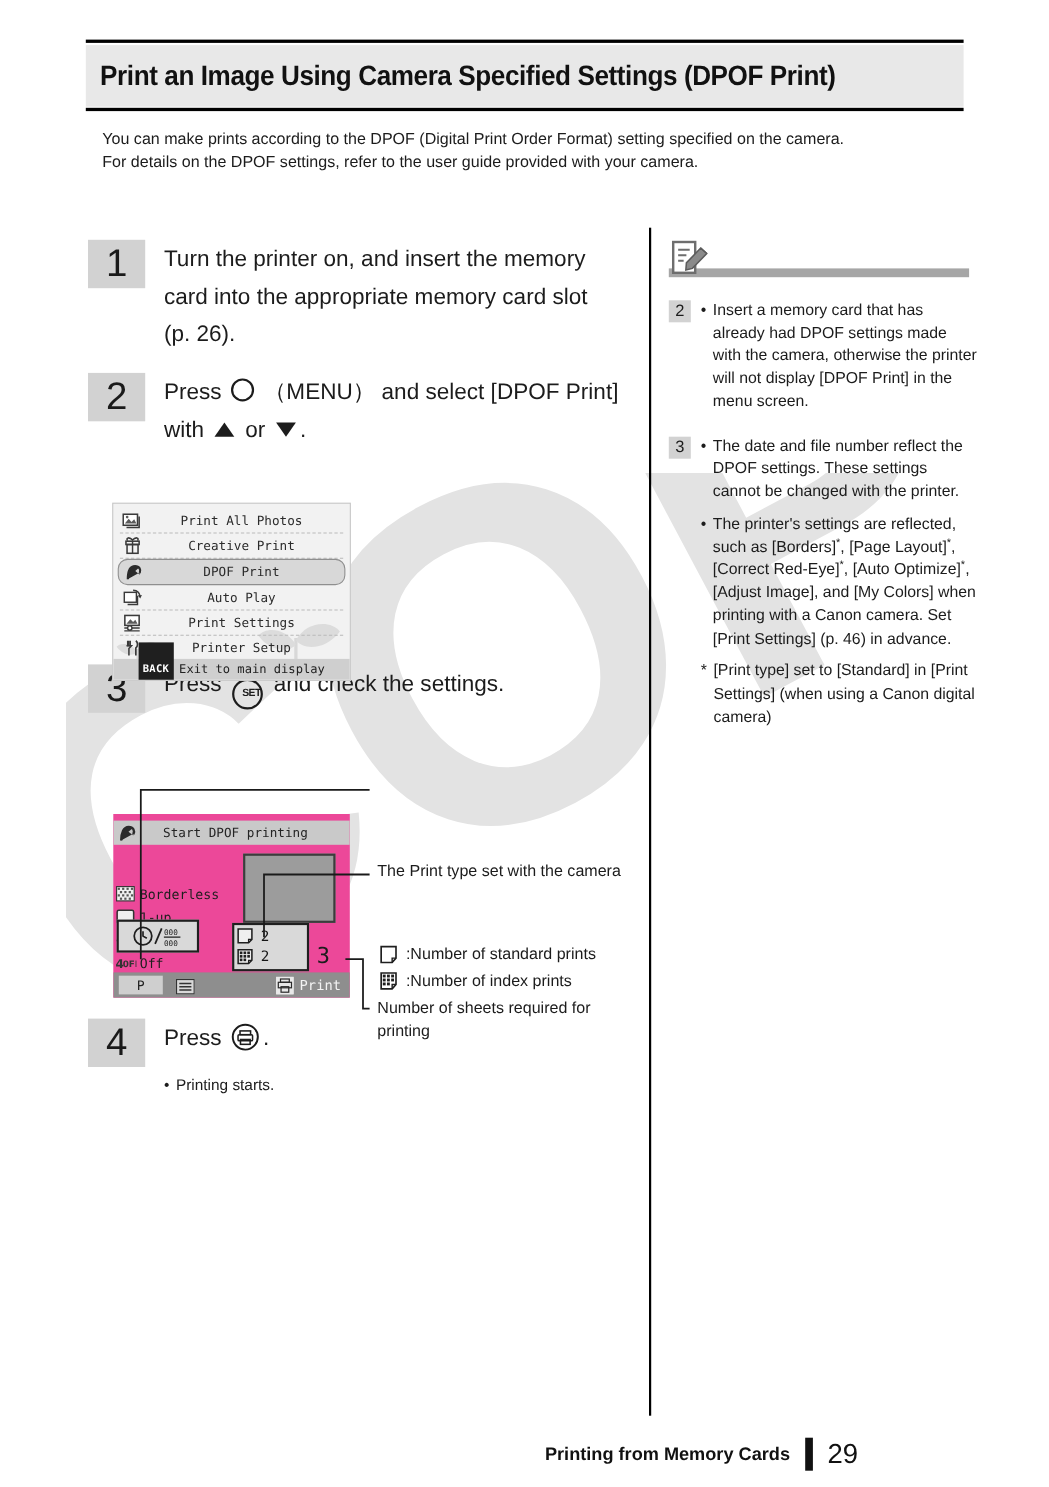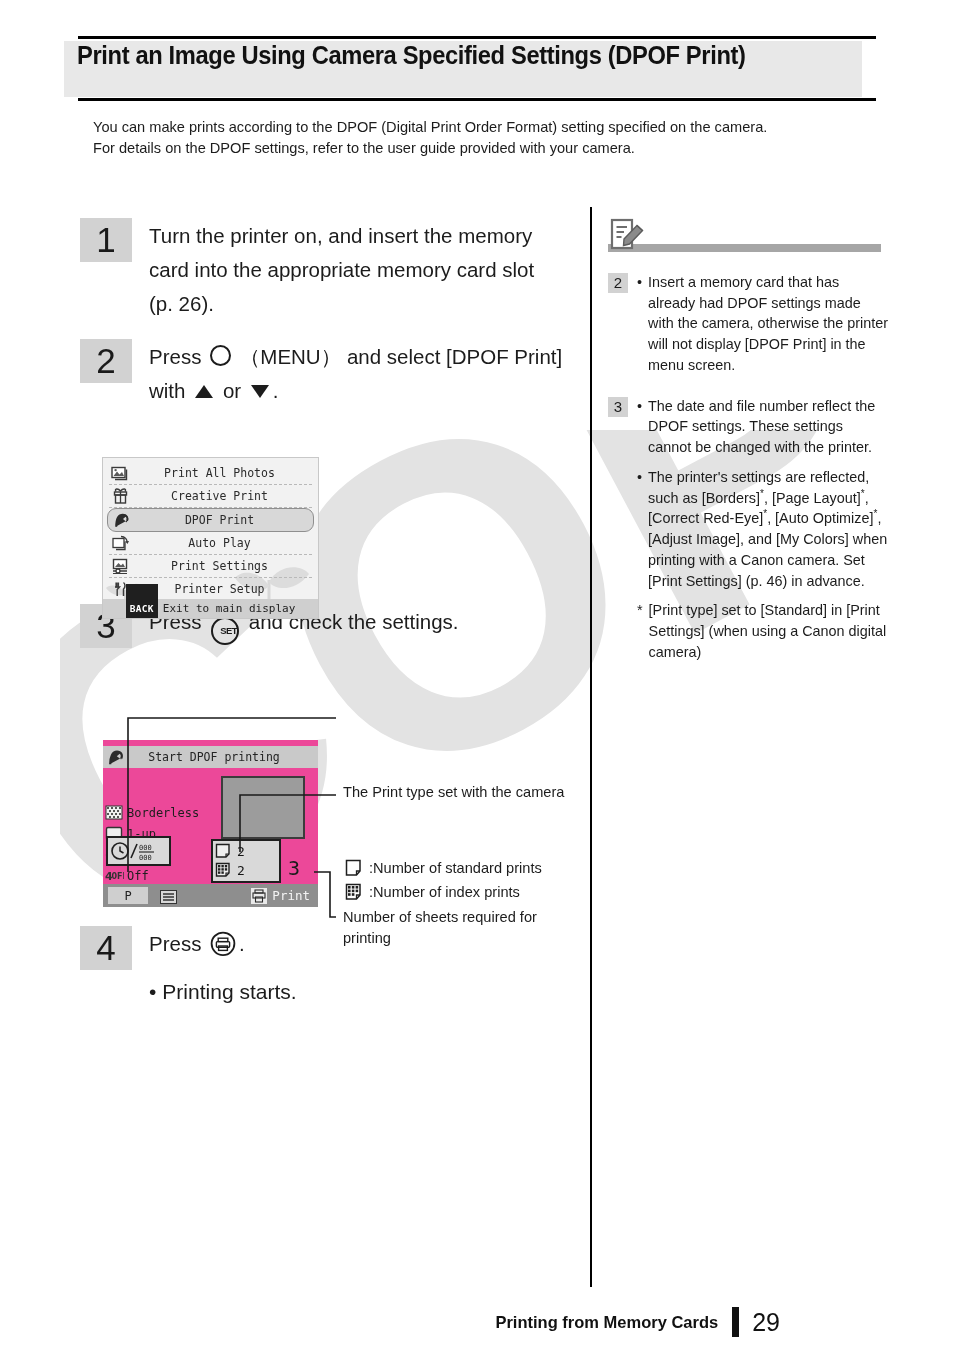--- a/index.html
+++ b/index.html
@@ -33,24 +33,25 @@
 
   
   .head-rule-top {
     position: absolute;
     left: 78px; top: 36px;
     width: 798px; height: 3px;
     background: #000;
   }
   .head-band {
     position: absolute;
-    left: 64px; top: 41px;
+    left: 78px; top: 41px;
     width: 798px; height: 56px;
     background: #e8e8e8;
     display: flex;
+    align-items: center;
   }
   .head-title {
     font-size: 25.5px;
     font-weight: bold;
     letter-spacing: -0.4px;
     transform: scaleX(0.93);
     transform-origin: left center;
     margin-left: 13px;
     white-space: nowrap;
     color: #111;
@@ -106,21 +107,21 @@
   .step-body {
     margin-left: 17px;
     font-size: 20.5px;
     line-height: 1.66;
     color: #1c1c1c;
     padding-top: 1px;
   }
   .step-sub {
     margin-left: 69px;
     margin-top: 6px;
-    font-size: 21px;
+    font-size: 14px;
     line-height: 1.5;
     color: #1c1c1c;
   }
   .step-sub .bullet { margin-right: 6px; }
 
   
   .circ-menu {
     display: inline-block;
     width: 17px; height: 17px;
     border: 2px solid #1c1c1c;
@@ -298,21 +299,21 @@
     left: 185px; top: 116px;
     font-size: 20px;
     color: #1c1c1c;
     font-family: "DejaVu Sans Mono", monospace;
   }
   .dpof-datebox {
     position: absolute;
     left: 3px; top: 96px;
     border: 2px solid #1f1f1f;
     background: #d9d9d9;
-    padding: 1px 3px 1px 2px;
+    padding: 1px 3px 1px 12px;
     display: flex;
     align-items: center;
     height: 24px;
   }
   .dpof-bar {
     position: absolute;
     left: 0; bottom: 0;
     width: 100%; height: 23px;
     background: #8e8e8e;
     display: flex;

